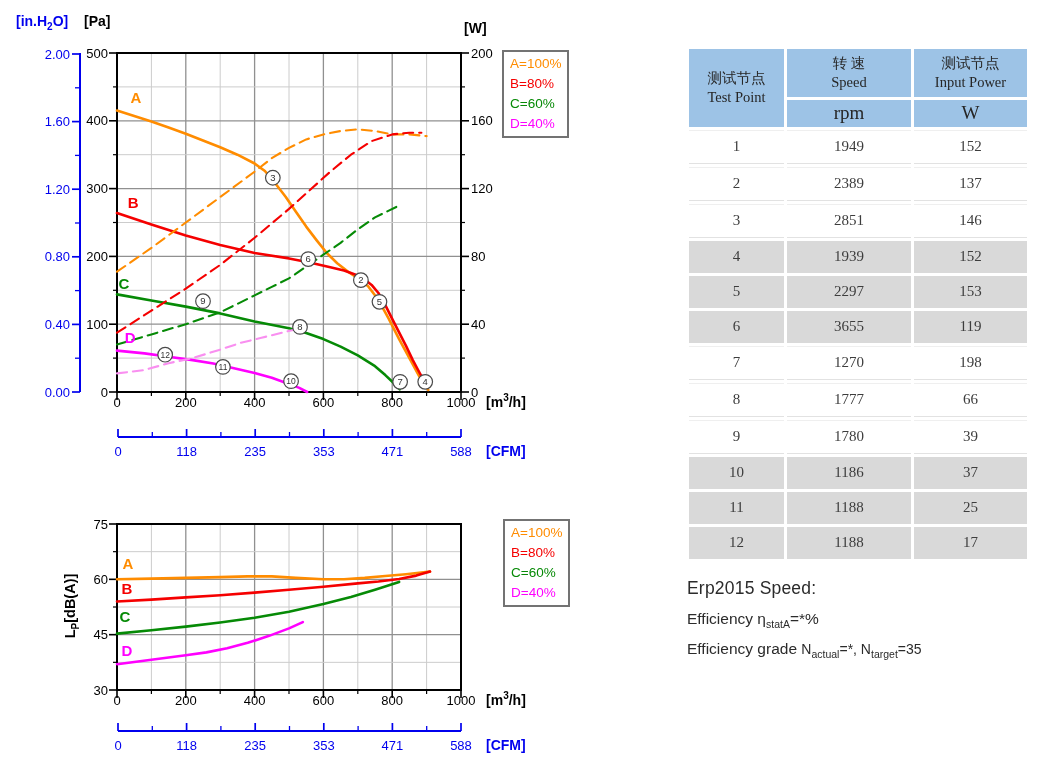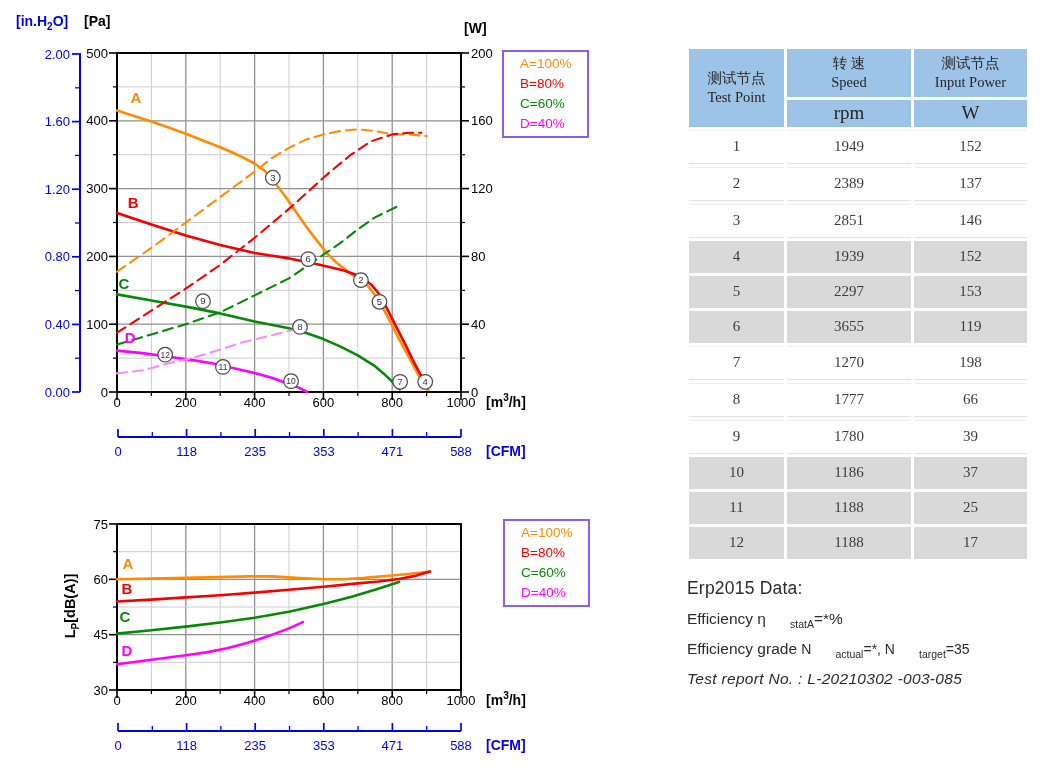--- a/index.html
+++ b/index.html
@@ -1,36 +1,36 @@
 <!DOCTYPE html>
 <html><head>
 <meta charset="utf-8">
 <style>
   html,body{margin:0;padding:0;background:#fff;}
   .stage{position:relative;width:1052px;height:773px;background:#fff;overflow:hidden;
          font-family:"Liberation Sans","DejaVu Sans",sans-serif;}
   svg{position:absolute;left:0;top:0;}
   svg text{font-family:"Liberation Sans","DejaVu Sans",sans-serif;}
-  .legend{position:absolute;background:#fff;border:2px solid #8b5cf6;padding:2px 16px;
+  .legend{position:absolute;background:#fff;border:2px solid #737373;padding:2px 6px;
           font-size:13.5px;font-weight:500;line-height:20px;white-space:nowrap;}
   #legend-1{left:502px;top:50px;}
   #legend-2{left:503px;top:519px;}
   .right-panel{position:absolute;left:686px;top:46px;width:352px;}
   table.tbl{border-collapse:separate;border-spacing:3px;width:344px;table-layout:fixed;font-family:Liberation Serif, serif;}
   table.tbl col.c1{width:95px;} table.tbl col.c2{width:124px;} table.tbl col.c3{width:113px;}
   table.tbl th{background:#9DC3E6;font-weight:400;color:#262626;font-size:14.5px;line-height:1.3;text-align:center;}
   table.tbl tr.main th{height:46px;}
   table.tbl tr.sub th{height:20px;font-size:19px;}
   table.tbl td{text-align:center;font-size:15px;color:#3D3D3D;height:32px;padding:0;}
   table.tbl tr.g td{background:#D9D9D9;}
   table.tbl tr.w td{background:#FFFFFF;border-top:1px solid #EFEFEF;border-bottom:1px solid #E2E2E2;}
   .erp{margin-top:16px;color:#2B2B2B;margin-left:1px;}
   .erp .t1{font-size:17.5px;margin-bottom:11px;letter-spacing:0.2px;}
   .erp .line{font-size:15.5px;margin-bottom:10px;}
-  .erp sub{font-size:10.5px;padding-left:24px;}
+  .erp sub{font-size:10.5px;}
   .erp .np{font-size:14px;}
   .erp .rep{font-style:italic;letter-spacing:0.3px;}
 </style>
 </head>
 <body>
 
 <div class="stage">
 
   <svg id="chartsvg" width="600" height="773" viewBox="0 0 600 773">
       <line x1="151.4" y1="53" x2="151.4" y2="392" stroke="#CCCCCC" stroke-width="1"></line>
@@ -351,20 +351,19 @@
           </tr>
           <tr class="g">
             <td>12</td>
             <td>1188</td>
             <td>17</td>
           </tr>
         </tbody>
     </table>
 
     <div class="erp">
-      <div class="t1">Erp2015  Data:</div>
+      <div class="t1">Erp2015  Speed:</div>
       <div class="line"><span>Efficiency η</span><sub>statA</sub><span>=*%</span></div>
       <div class="line"><span>Efficiency grade </span><span class="np"><span>N</span><sub>actual</sub><span>=*, N</span><sub>target</sub><span>=35</span></span></div>
-      <div class="line rep">Test report No. : L-20210302 -003-085</div>
     </div>
   </div>
 
 </div>
 
 </body></html>

